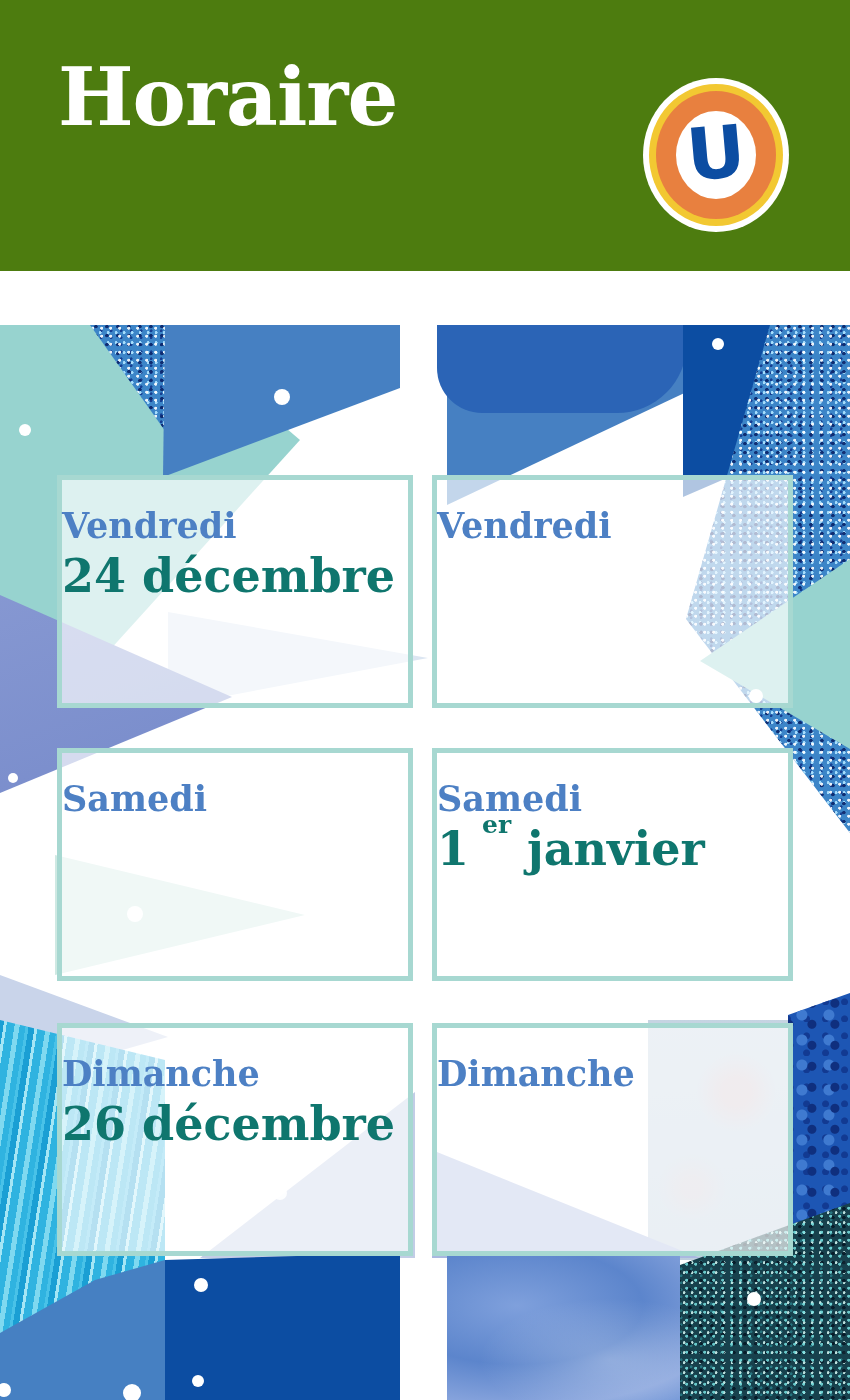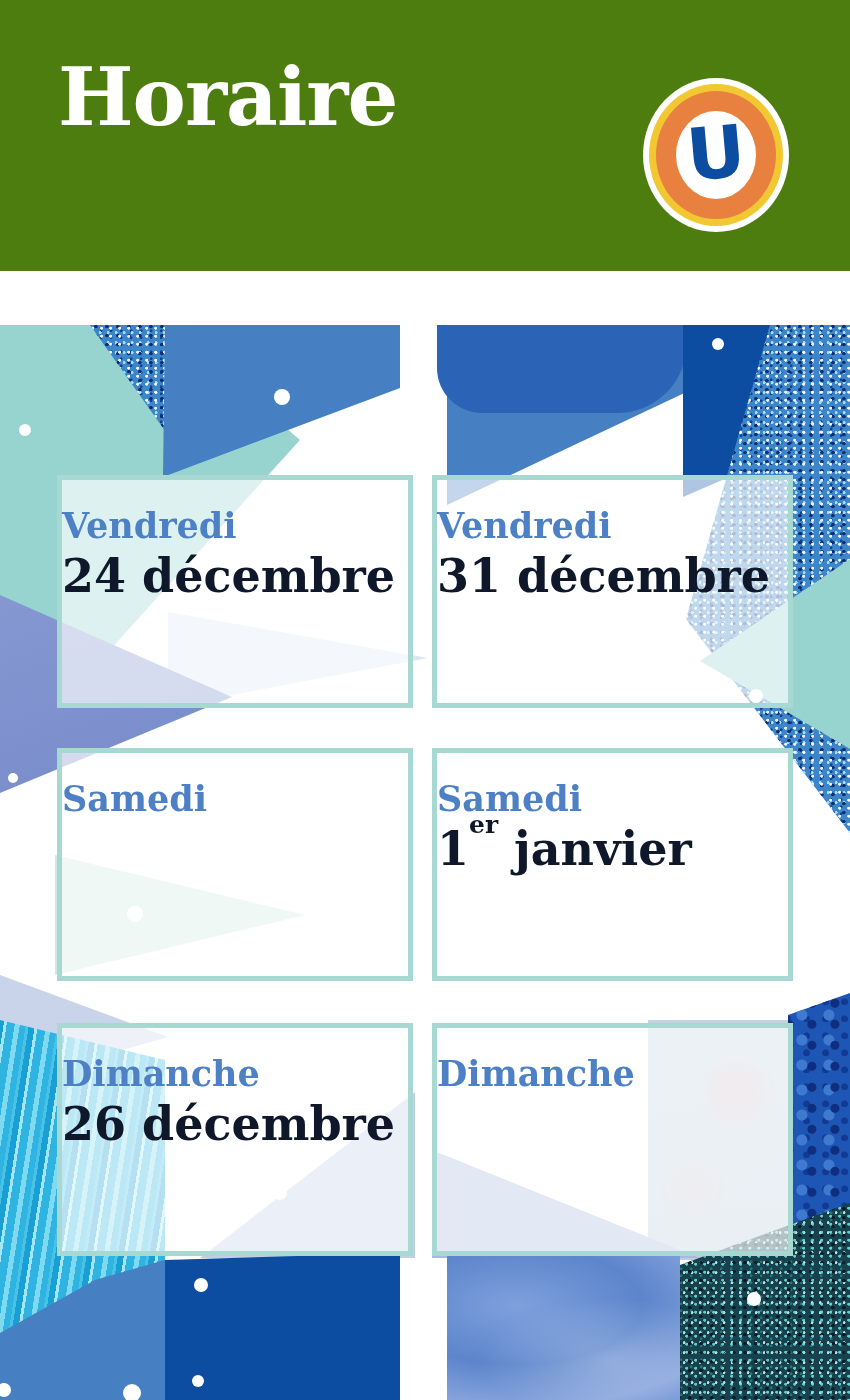--- a/index.html
+++ b/index.html
@@ -62,22 +62,22 @@
     background:
       radial-gradient(circle at 60% 30%, rgba(232,170,165,.35) 0 14px, transparent 40px),
       radial-gradient(circle at 30% 70%, rgba(232,180,175,.25) 0 10px, transparent 34px),
       linear-gradient(175deg,#c6d4e2 0%,#bccddd 100%);
   }
   .dot{position:absolute;border-radius:50%;background:#ffffff;}
   
   .card{position:absolute;height:233px;border:5px solid #a7d8d1;
         background:rgba(255,255,255,0.68);box-sizing:border-box;text-align:left;}
   .card .day{margin-top:25px;font-weight:bold;font-size:35px;color:#4d80c4;}
-  .card .date{margin-top:3px;font-weight:bold;font-size:46px;color:#0f172a;}
-  .card .date sup{font-size:25px;position:relative;top:-16px;font-weight:bold;}
+  .card .date{margin-top:3px;font-weight:bold;font-size:46px;color:#0f766e;}
+  .card .date sup{font-size:25px;position:relative;top:-16px;font-weight:bold;margin-left:13px;}
 </style>
 </head>
 <body>
 
 <div class="header">
   <div class="title">
     <div>Horaire</div>
   </div>
   <div class="logo">
     <div class="logo-ring-yellow"></div>
@@ -122,21 +122,20 @@
 <div class="dot" style="left:192px;top:1375px;width:12px;height:12px;"></div>
 <div class="dot" style="left:-3px;top:1383px;width:14px;height:14px;"></div>
 <div class="dot" style="left:747px;top:1292px;width:14px;height:14px;"></div>
 
 <div class="card" style="left:57px;top:475px;width:356px;">
   <div class="day">Vendredi</div>
   <div class="date"><span>24 décembre</span><sup></sup><span></span></div>
 </div>
 <div class="card" style="left:432px;top:475px;width:361px;">
   <div class="day">Vendredi</div>
-  <div class="date"><span>31 décembre</span><sup></sup><span></span></div>
 </div>
 <div class="card" style="left:57px;top:748px;width:356px;">
   <div class="day">Samedi</div>
 </div>
 <div class="card" style="left:432px;top:748px;width:361px;">
   <div class="day">Samedi</div>
   <div class="date"><span>1</span><sup>er</sup><span> janvier</span></div>
 </div>
 <div class="card" style="left:57px;top:1023px;width:356px;">
   <div class="day">Dimanche</div>

